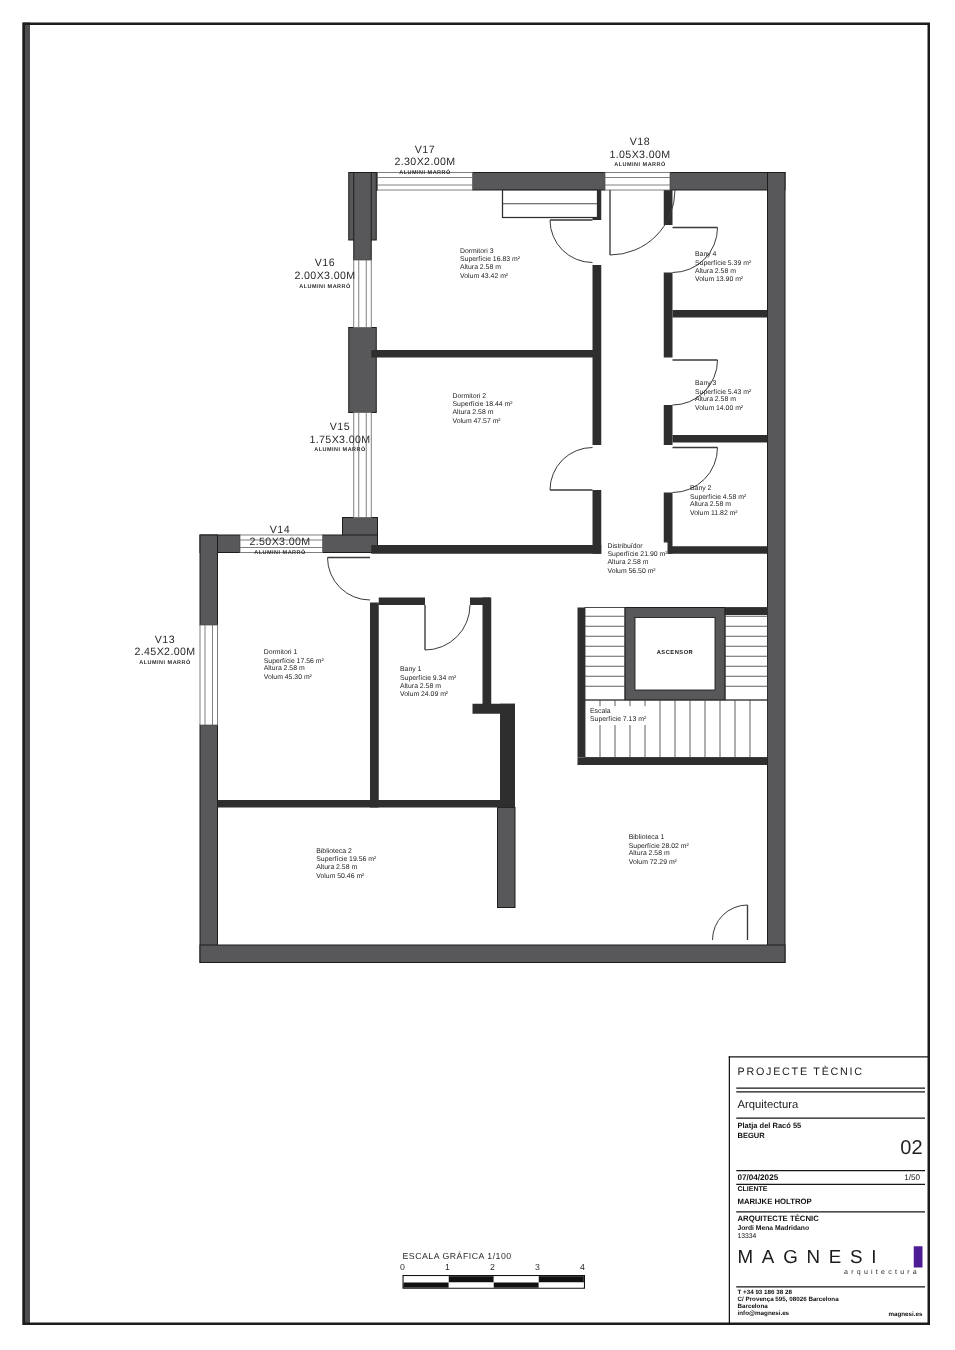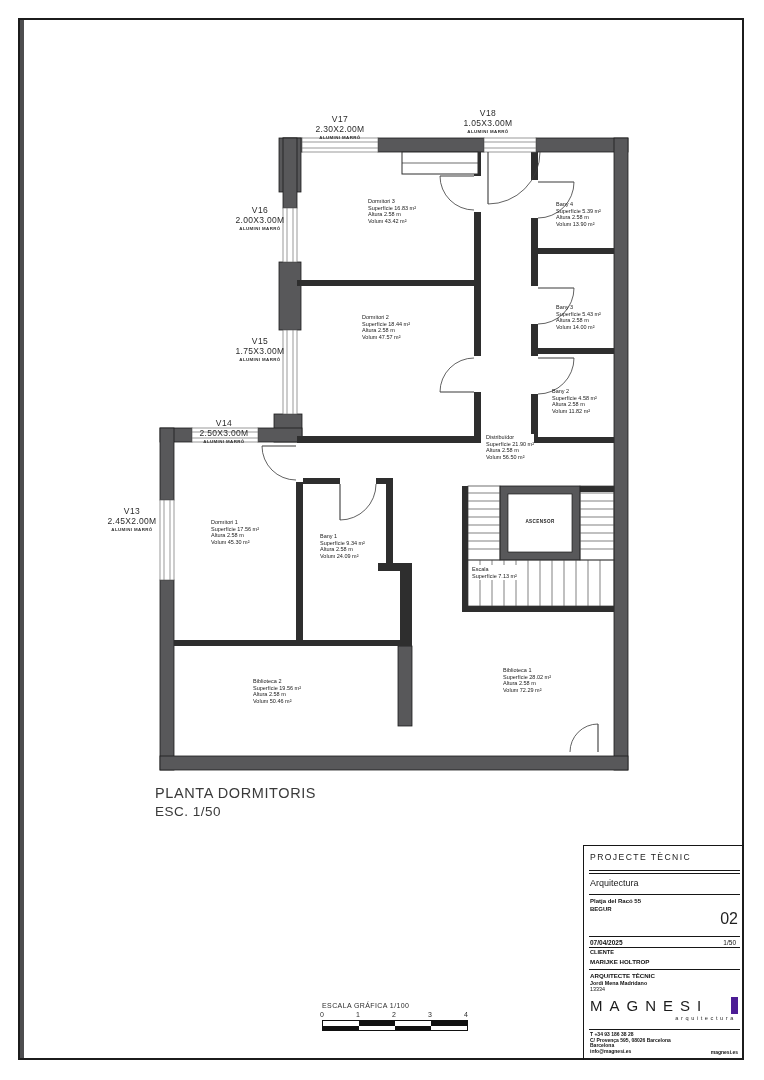--- a/index.html
+++ b/index.html
@@ -260,50 +260,46 @@
       <span>Superfície 28.02 m²</span>
       <span>Altura 2.58 m</span>
       <span>Volum 72.29 m²</span>
   </div>
 
   <div class="wlabel" style="left:292px;top:114px">
     <span class="wl-id">V17</span>
       <span class="wl-dim">2.30X2.00M</span>
       <span class="wl-mat">ALUMINI MARRÓ</span>
   </div>
-  <div class="wlabel" style="left:440px;top:108px">
+  <div class="wlabel" style="left:464px;top:108px">
     <span class="wl-id">V18</span>
       <span class="wl-dim">1.05X3.00M</span>
       <span class="wl-mat">ALUMINI MARRÓ</span>
   </div>
   <div class="wlabel" style="left:212px;top:205px">
     <span class="wl-id">V16</span>
       <span class="wl-dim">2.00X3.00M</span>
       <span class="wl-mat">ALUMINI MARRÓ</span>
   </div>
-  <div class="wlabel" style="left:212px;top:336px">
+  <div class="wlabel" style="left:224px;top:336px">
     <span class="wl-id">V15</span>
       <span class="wl-dim">1.75X3.00M</span>
       <span class="wl-mat">ALUMINI MARRÓ</span>
   </div>
   <div class="wlabel" style="left:176px;top:418px">
     <span class="wl-id">V14</span>
       <span class="wl-dim">2.50X3.00M</span>
       <span class="wl-mat">ALUMINI MARRÓ</span>
   </div>
   <div class="wlabel" style="left:84px;top:506px">
     <span class="wl-id">V13</span>
       <span class="wl-dim">2.45X2.00M</span>
       <span class="wl-mat">ALUMINI MARRÓ</span>
   </div>
 
-  <div class="plan-title">
-    <div class="t1">PLANTA DORMITORIS</div>
-    <div class="t2">ESC. 1/50</div>
-  </div>
 
   <div class="gscale">
     <div class="gs-label">ESCALA GRÁFICA 1/100</div>
     <div class="gs-ticks">
       <span style="left:0px">0</span>
       <span style="left:36px">1</span>
       <span style="left:72px">2</span>
       <span style="left:108px">3</span>
       <span style="left:144px">4</span>
     </div>

